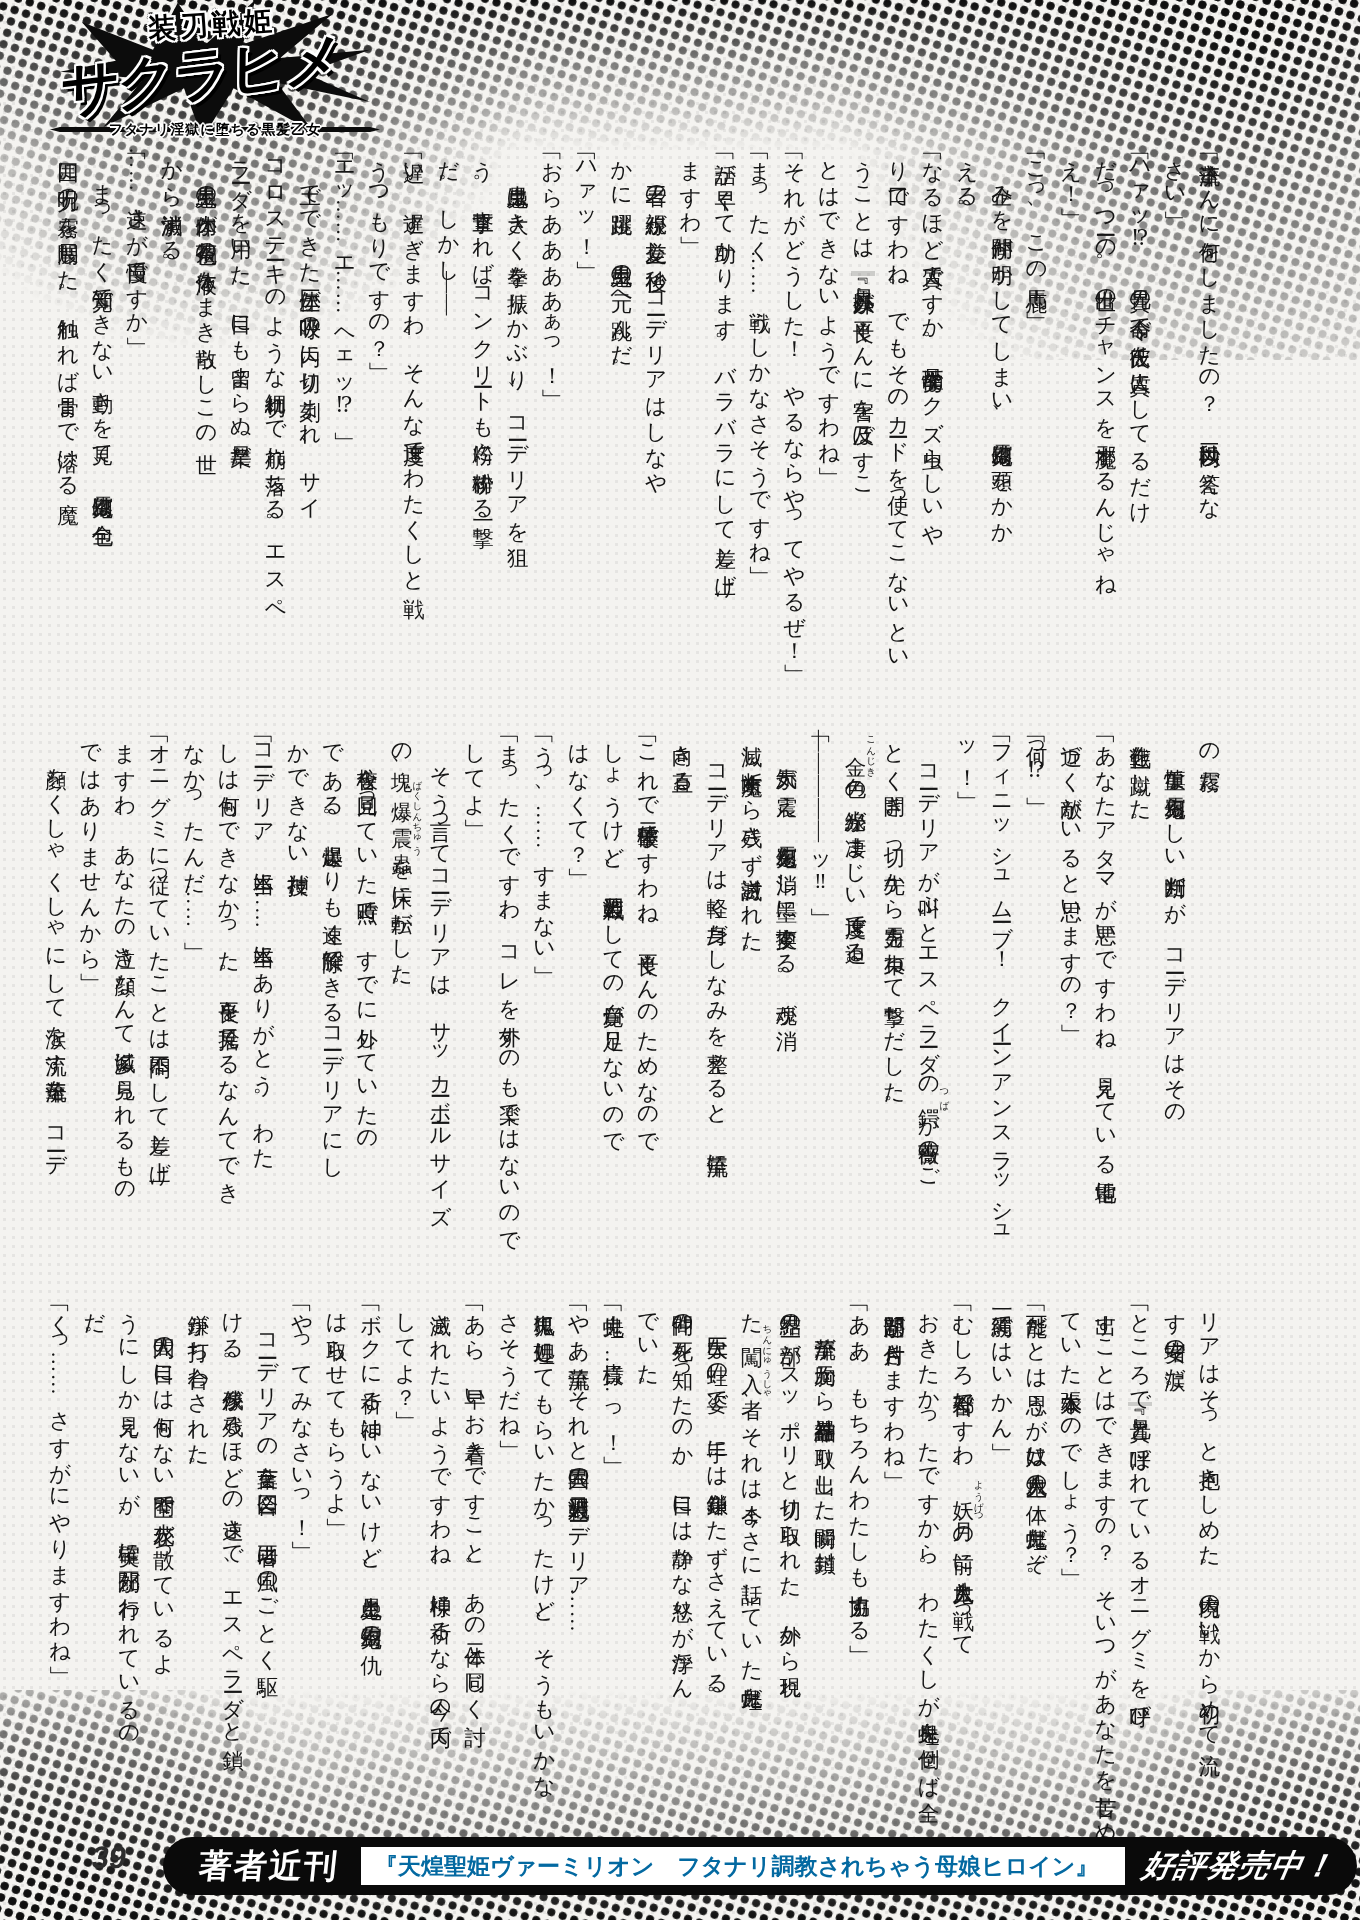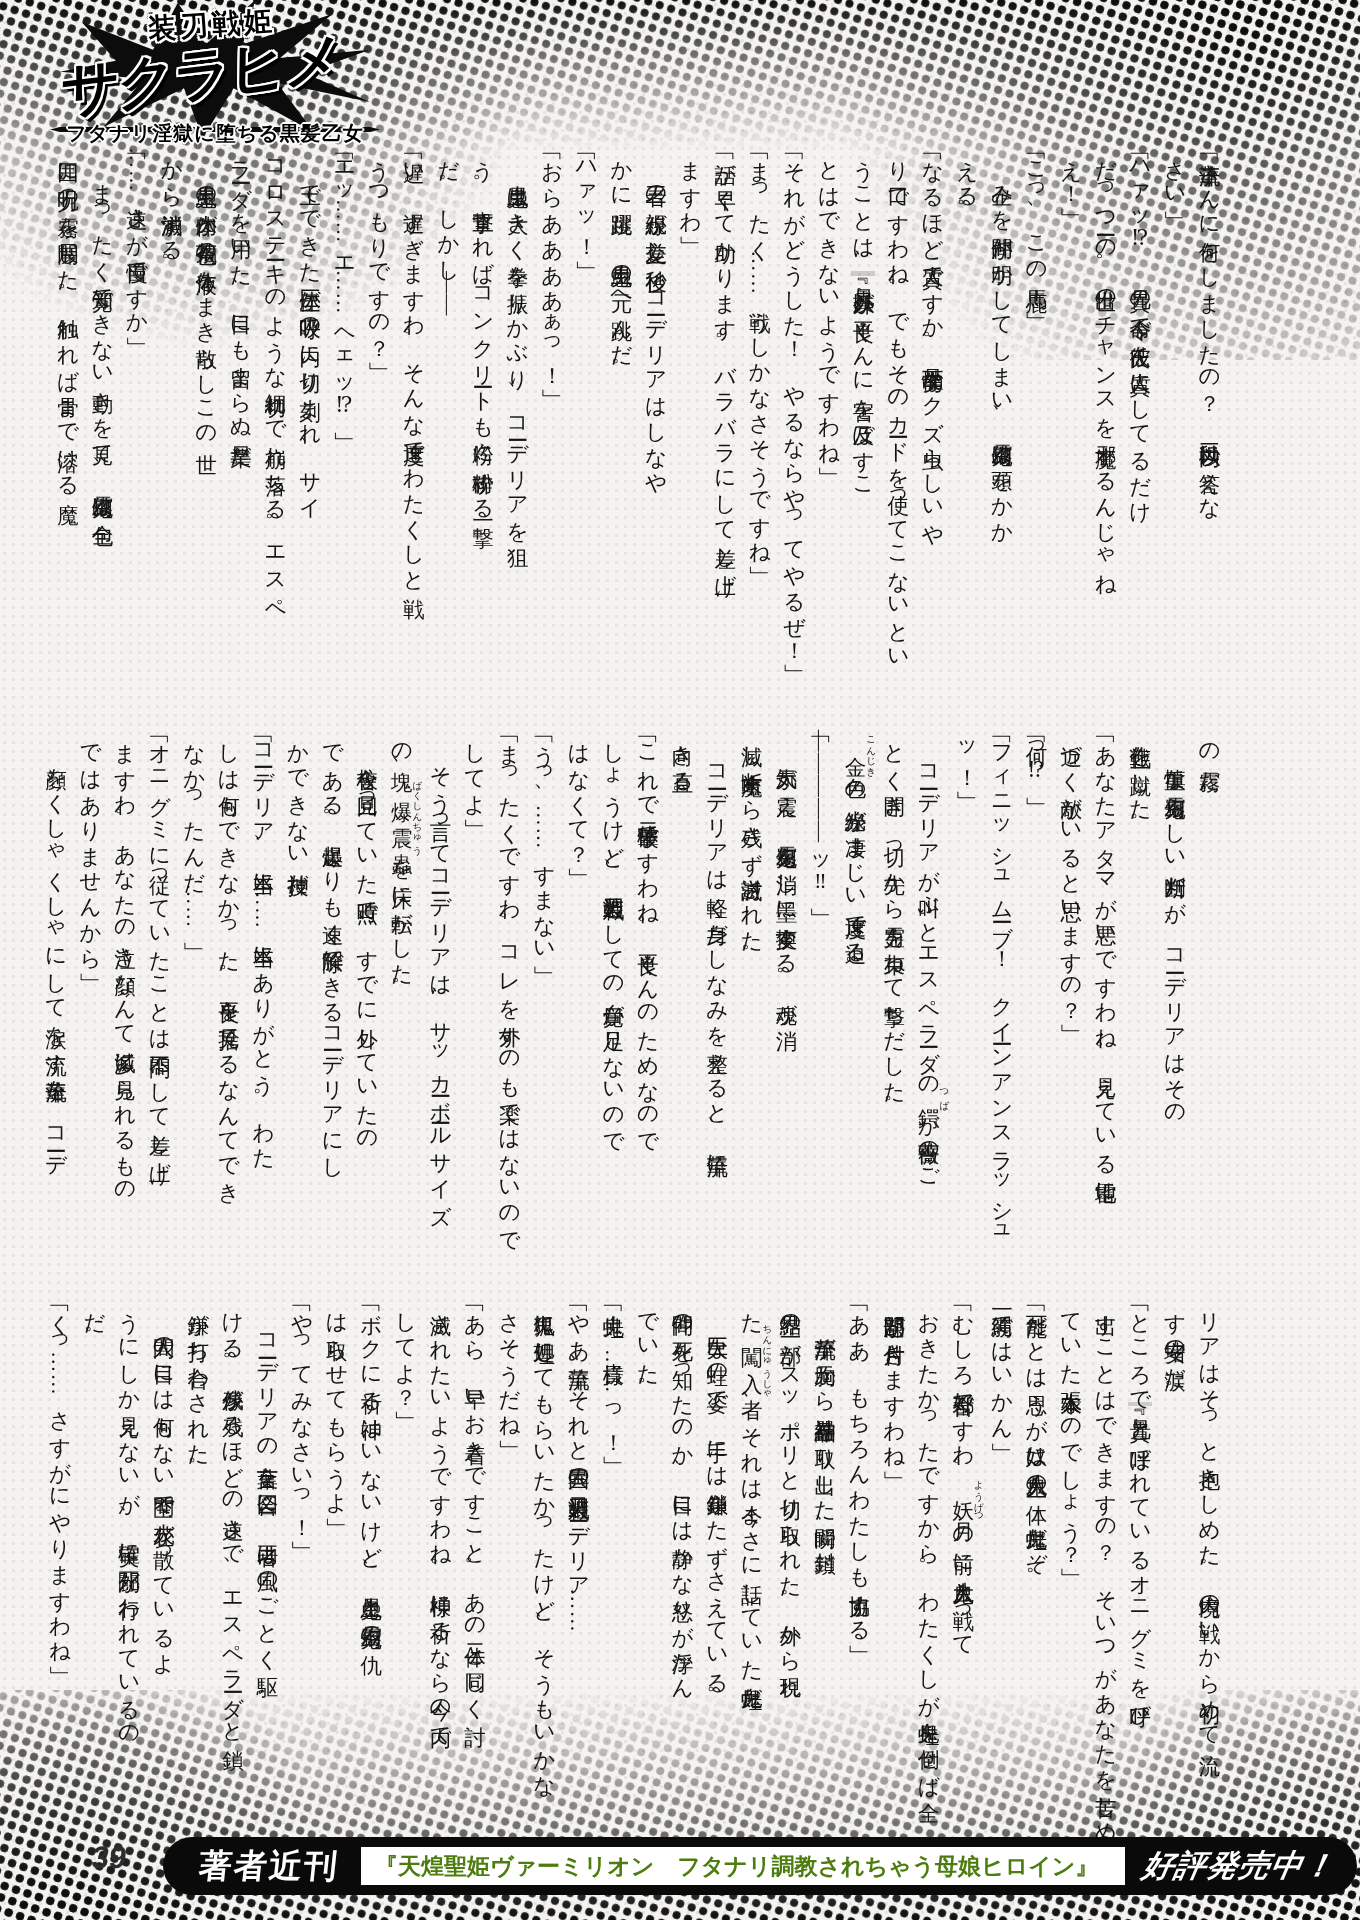--- a/index.html
+++ b/index.html
@@ -19,21 +19,21 @@
   .logo-top{position:absolute;top:6px;left:88px;font-family:"Liberation Sans","DejaVu Sans",sans-serif;
     font-weight:900;font-size:28px;letter-spacing:4px;color:#000;transform:rotate(-4deg);white-space:nowrap;
     text-shadow:-2px 0 #fff,2px 0 #fff,0 -2px #fff,0 2px #fff,-2px -2px #fff,2px 2px #fff,-2px 2px #fff,2px -2px #fff;}
   .logo-main{position:absolute;top:36px;left:0px;font-family:"Liberation Sans","DejaVu Sans",sans-serif;
     font-weight:900;font-size:58px;letter-spacing:-3px;color:#000;transform:rotate(-7deg) skewX(-8deg);white-space:nowrap;
     text-shadow:-2px 0 #fff,2px 0 #fff,0 -2px #fff,0 2px #fff,-2px -2px #fff,2px 2px #fff,-2px 2px #fff,2px -2px #fff,5px 5px 0 #000;}
   .logo-sub{position:absolute;bottom:0;left:-10px;width:330px;height:18px;text-align:center;}
   .ribbon{position:absolute;left:0;top:7px;width:100%;height:5px;background:#0b0b0b;
     clip-path:polygon(0 50%,3% 0,97% 0,100% 50%,97% 100%,3% 100%);}
   .sub-text{position:relative;font-family:Liberation Sans, sans-serif;font-weight:bold;
-    font-size:20px;color:#000;letter-spacing:1px;white-space:nowrap;
+    font-size:14px;color:#000;letter-spacing:1px;white-space:nowrap;
     text-shadow:-2px 0 #fff,2px 0 #fff,0 -2px #fff,0 2px #fff,-1px -1px #fff,1px 1px #fff,-1px 1px #fff,1px -1px #fff;}
 
   
   .band{position:absolute;left:46px;width:1180px;height:524px;z-index:3;
     writing-mode:vertical-rl;text-orientation:mixed;
     font-size:21.5px;line-height:34.6px;letter-spacing:1.1px;color:#151515;}
   .band .col{white-space:nowrap;}
   .band1{top:146px;}
   .band2{top:729px;}
   .band3{top:1298px;}
@@ -42,21 +42,21 @@
 
   
   .pagenum{position:absolute;left:92px;top:1840px;z-index:6;
     font-family:"Liberation Sans","DejaVu Sans",sans-serif;font-size:31px;font-weight:bold;color:#2d2d2d;
     transform:skewX(-8deg);}
   .footer-bar{position:absolute;left:163px;top:1837px;width:1194px;height:58px;z-index:6;
     background:#0a0a0a;border-radius:29px;display:flex;align-items:center;
     font-family:"Liberation Sans","DejaVu Sans",sans-serif;}
   .footer-label{color:#fff;font-weight:900;font-size:33px;margin-left:36px;letter-spacing:2px;
     transform:skewX(-6deg);white-space:nowrap;}
-  .footer-book{flex:1;background:#ffffff;color:#4d7c0f;font-size:23px;font-weight:bold;
+  .footer-book{flex:1;background:#ffffff;color:#0369a1;font-size:23px;font-weight:bold;
     height:38px;line-height:38px;margin:0 18px 0 22px;padding:0 14px;white-space:nowrap;overflow:hidden;}
   .footer-status{color:#fff;font-weight:900;font-style:italic;font-size:31px;margin-right:22px;
     letter-spacing:1px;transform:skewX(-10deg);white-space:nowrap;}
 </style>
 </head>
 <body>
 
 <div class="page">
 
   <svg class="tone tone-top" width="1360" height="360">

